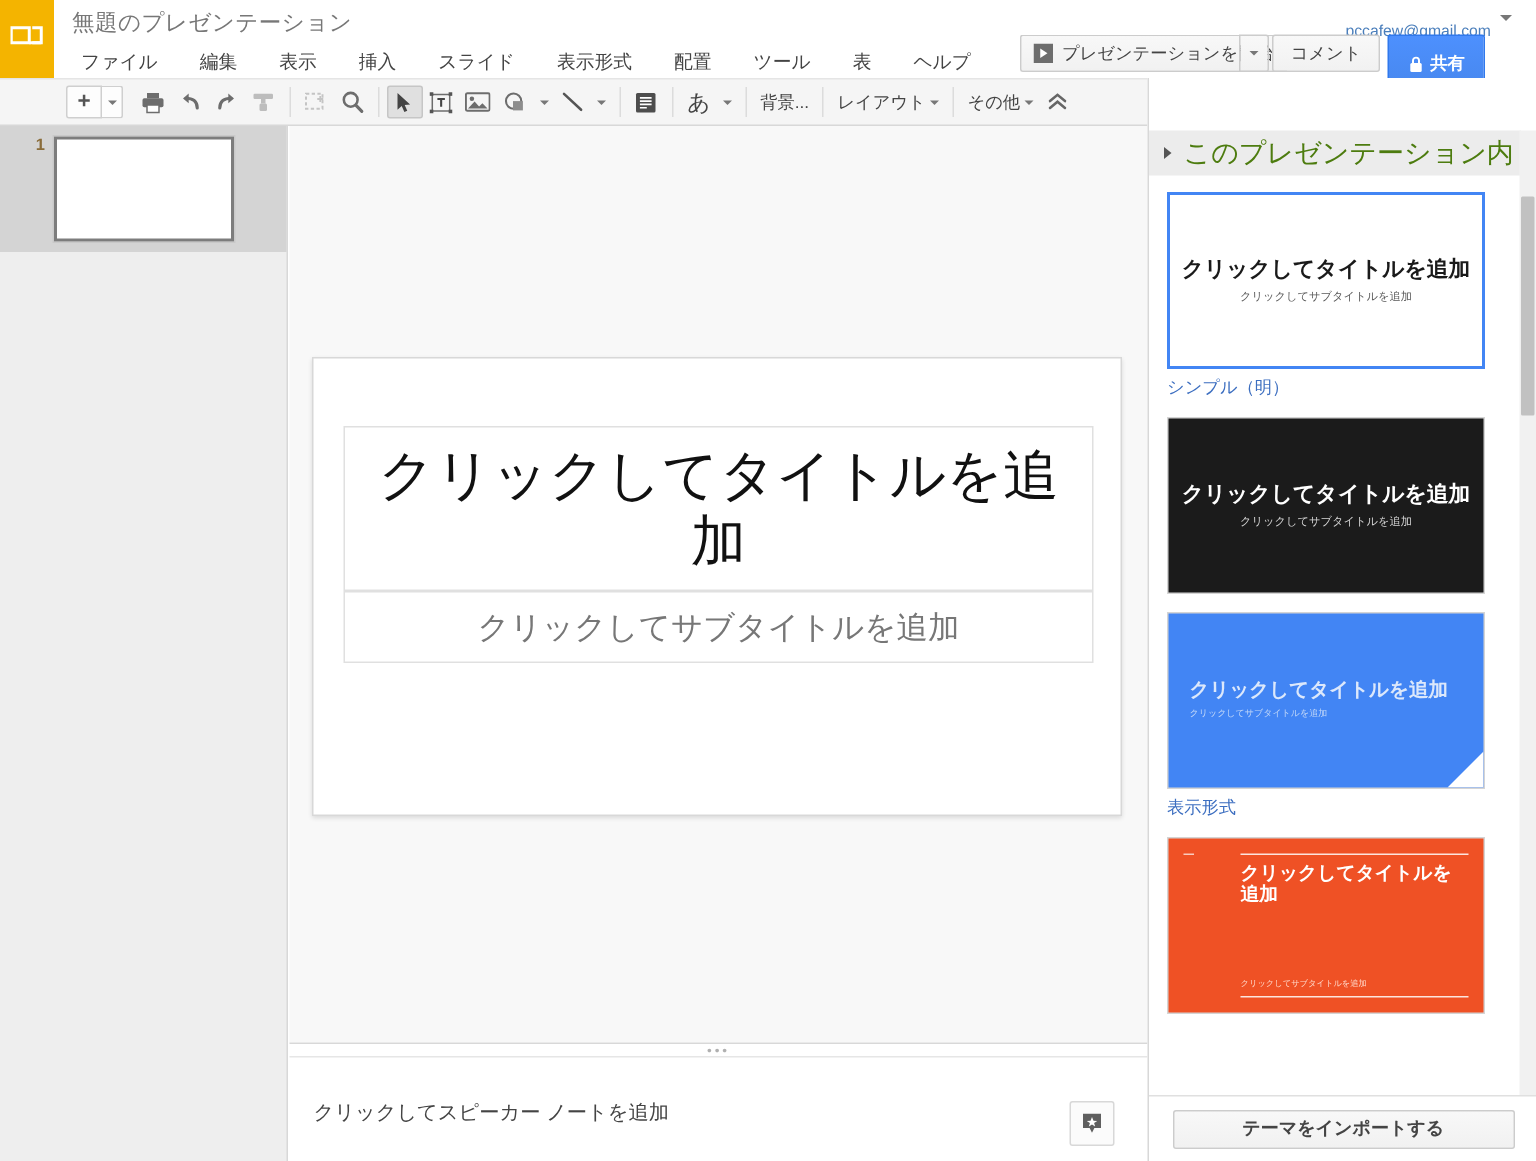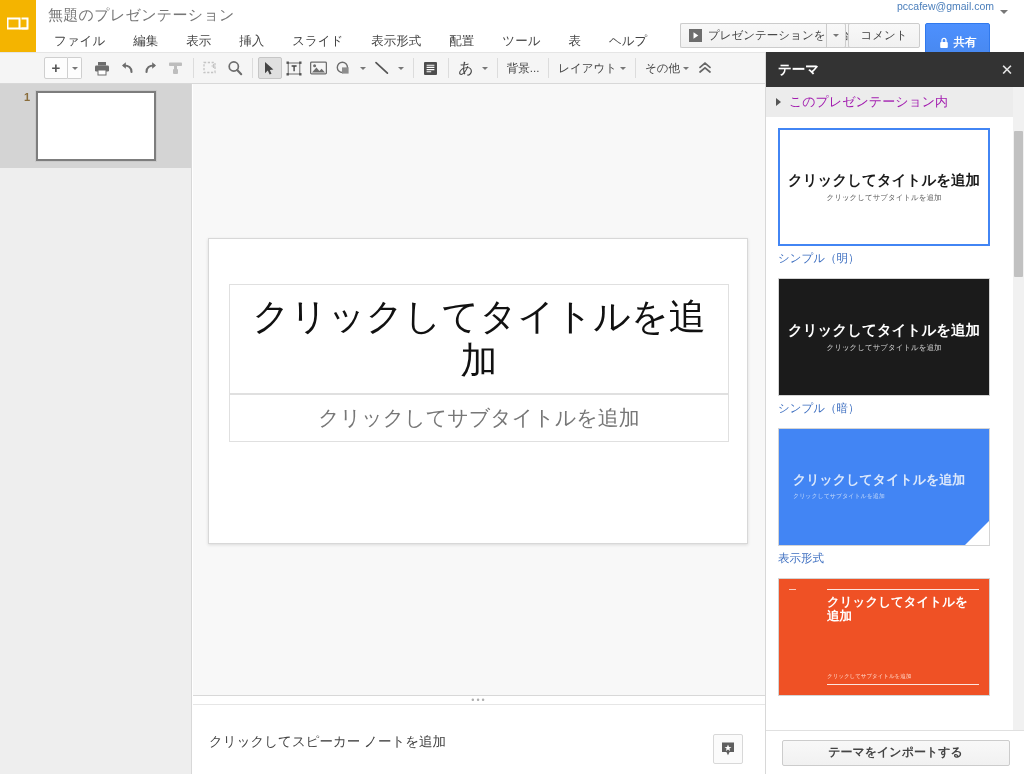--- a/index.html
+++ b/index.html
@@ -26,21 +26,21 @@
   }
   #menubar {
     position: absolute; left: 47px; top: 31px;
     display: flex; gap: 14px; align-items: center;
   }
   #menubar .menu-item {
     font-size: 12.5px; color: #444444; padding: 2px 7px; cursor: default; white-space: nowrap;
   }
 
   #account-email {
-    position: absolute; right: 30px; top: 0;
+    position: absolute; right: 30px; top: 15px;
     font-size: 10.5px; color: #4a7ebb; white-space: nowrap;
   }
   #account-caret {
     position: absolute; right: 16px; top: 10px;
     width: 0; height: 0; border-left: 4px solid transparent; border-right: 4px solid transparent;
     border-top: 4px solid #777777;
   }
 
   #btn-present {
     position: absolute; left: 680px; top: 23px; height: 25px;
@@ -161,21 +161,21 @@
     color: #e8e8e8; font-size: 15px; line-height: 15px; cursor: default;
   }
   #theme-section {
     position: absolute; left: 0; top: 35px; width: 248px; height: 30px;
     background: #ececec; display: flex; align-items: center; padding-left: 10px; gap: 8px;
   }
   #theme-section-caret {
     width: 0; height: 0; border-top: 4px solid transparent; border-bottom: 4px solid transparent;
     border-left: 5px solid #555555;
   }
-  #theme-section-label { font-size: 13px; color: #a21caf; }
+  #theme-section-label { font-size: 18px; color: #4d7c0f; }
 
   #theme-list {
     position: absolute; left: 0; top: 65px; width: 248px; bottom: 44px;
     overflow: hidden; padding: 11px 0 0 12px;
   }
   .theme-card { margin-bottom: 12px; }
   .theme-thumb {
     width: 212px; height: 118px; position: relative; overflow: hidden;
     border: 1px solid #d4d4d4; background: #ffffff;
     display: flex; flex-direction: column; align-items: center; justify-content: center;
@@ -490,24 +490,20 @@
       <svg width="16" height="16" viewBox="0 0 16 16">
         <path d="M2 1.5 h12 v9.5 h-4.4 L8 14.2 L6.4 11 H2 Z" fill="#5f5f5f"></path>
         <path d="M8 3.6 L9 6.1 L11.5 6.3 L9.4 7.6 L10.1 10 L8 8.6 L5.9 10 L6.6 7.6 L4.5 6.3 L7 6.1 Z" fill="#ffffff"></path>
       </svg>
     </span>
   </div>
 </div>
 
 <div id="theme-panel">
 
-  <div id="theme-header">
-    <div id="theme-title">テーマ</div>
-    <div id="theme-close">✕</div>
-  </div>
 
   <div id="theme-section">
     <div id="theme-section-caret"></div>
     <div id="theme-section-label">このプレゼンテーション内</div>
   </div>
 
   <div id="theme-list">
 
     <div class="theme-card">
       <div class="theme-thumb tt-simple-light selected">
@@ -515,21 +511,20 @@
         <div class="tt-sub">クリックしてサブタイトルを追加</div>
       </div>
       <div class="theme-name">シンプル（明）</div>
     </div>
 
     <div class="theme-card">
       <div class="theme-thumb tt-simple-dark">
         <div class="tt-title">クリックしてタイトルを追加</div>
         <div class="tt-sub">クリックしてサブタイトルを追加</div>
       </div>
-      <div class="theme-name">シンプル（暗）</div>
     </div>
 
     <div class="theme-card">
       <div class="theme-thumb tt-material">
         <div class="tt-title">クリックしてタイトルを追加</div>
         <div class="tt-sub">クリックしてサブタイトルを追加</div>
         <div class="material-corner"></div>
       </div>
       <div class="theme-name">表示形式</div>
     </div>

